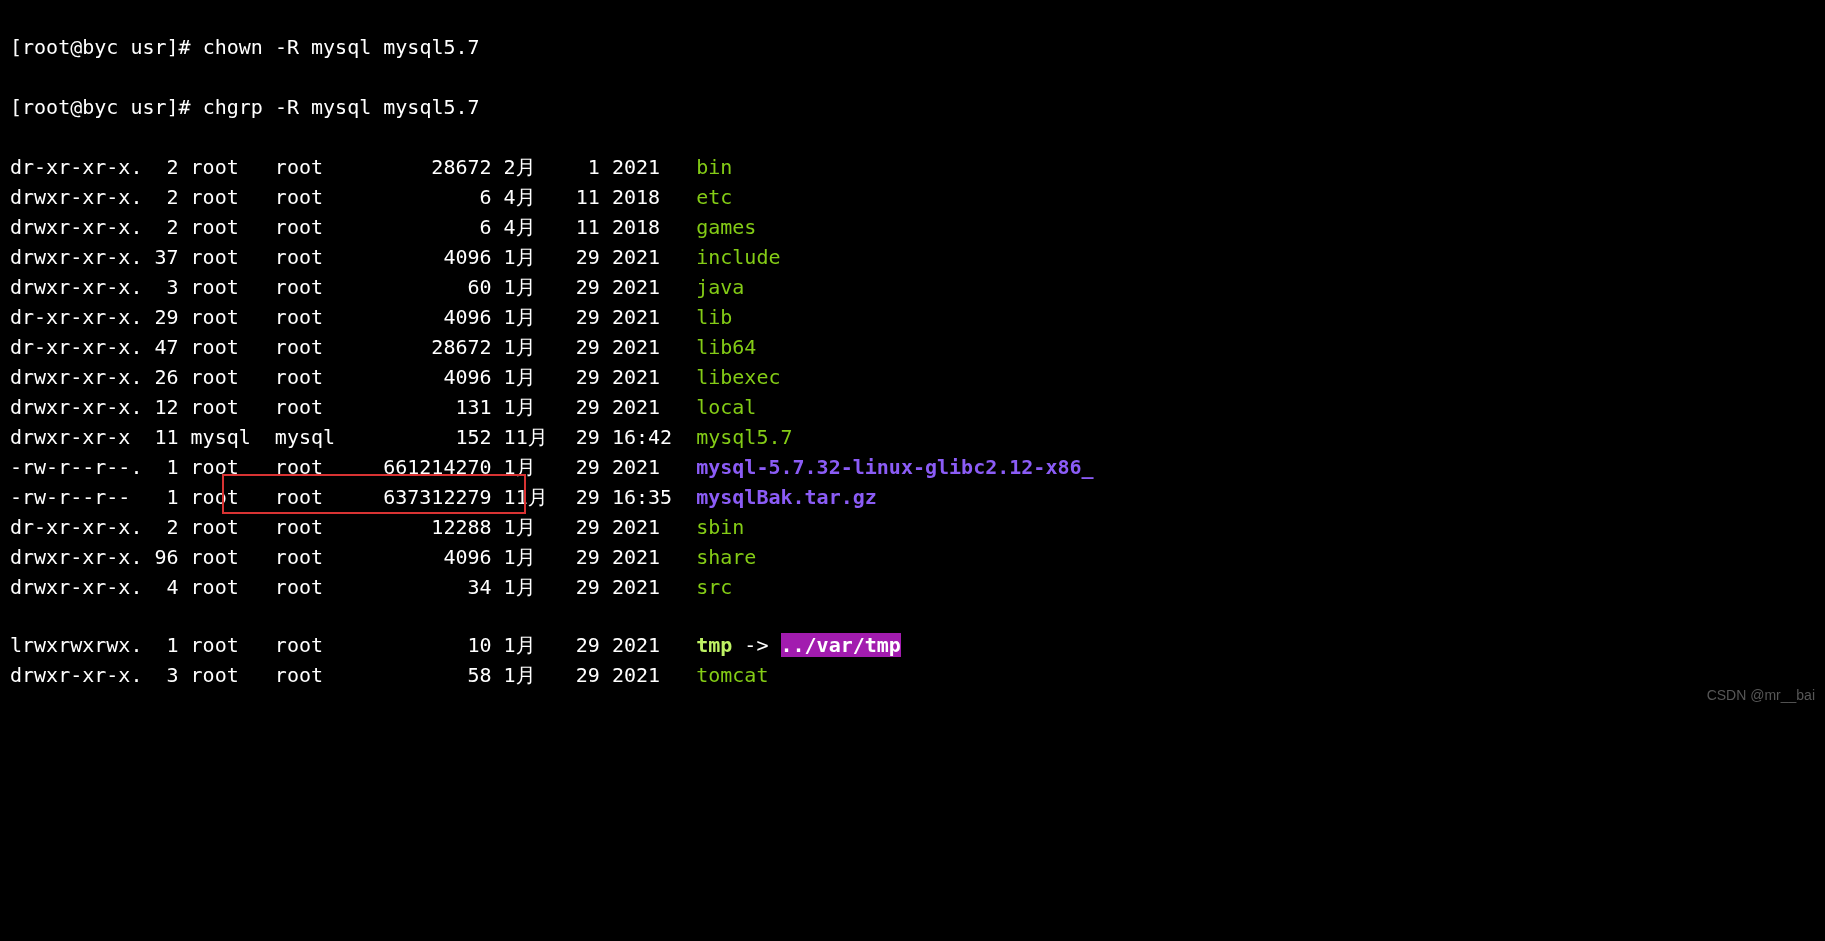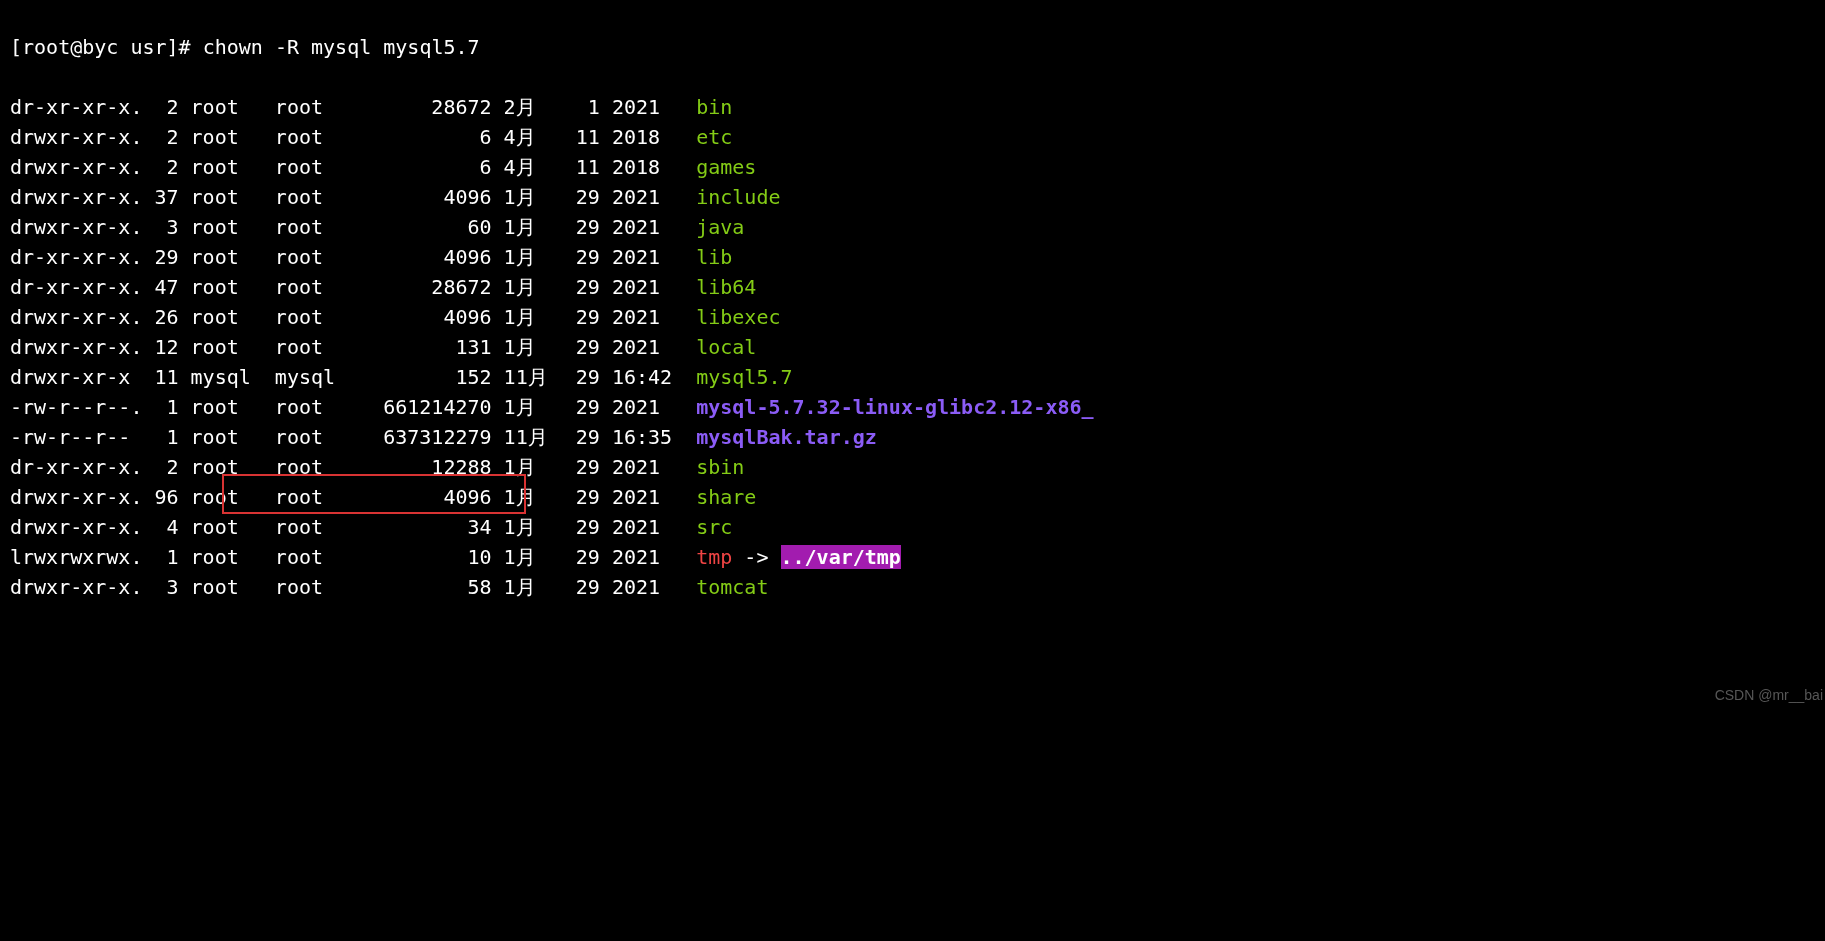--- a/index.html
+++ b/index.html
@@ -1,36 +1,37 @@
 <!DOCTYPE html>
 <html><head>
 <meta charset="utf-8">
 <style>
   html,body{margin:0;padding:0;background:#000;color:#fff;font-family:"DejaVu Sans Mono","Courier New",monospace;font-size:20px;line-height:1.5;overflow:hidden;}
   .terminal{white-space:pre;position:relative;padding:2px 10px;width:1825px;height:712px;box-sizing:border-box;}
   .prompt{color:#ffffff;}
   .dir{color:#84cc16;font-weight:normal;}
   .archive{color:#8b5cf6;font-weight:bold;}
-  .link{color:#ef4444;font-weight:normal;}
+  .link{color:#bef264;font-weight:bold;margin-top:28px;}
   .target{color:#ffffff;background:#a21caf;font-weight:bold;}
   .row{display:block;}
   .cell{display:inline-block;}
   .perms{width:11ch;}
   .links{width:3ch;text-align:right;}
   .owner{width:6ch;padding-left:1ch;}
   .group{width:6ch;padding-left:1ch;}
   .size{width:12ch;text-align:right;}
   .month{width:3ch;padding-left:1ch;}
   .day{width:5ch;text-align:right;}
   .time{width:6ch;padding-left:1ch;}
   .name{padding-left:1ch;}
   .redbox{position:absolute;border:2px solid #d93333;pointer-events:none;}
   .watermark{position:absolute;color:#575757;font-size:14px;font-family:Arial,sans-serif;}
 </style>
 </head>
 <body>
 
 <div class="terminal">
 <span class="row"><span class="prompt">[root@byc usr]# </span><span>chown -R mysql mysql5.7</span></span>
+<span class="row"><span class="prompt">[root@byc usr]# </span><span>chgrp -R mysql mysql5.7</span></span>
 <div id="listing"><span class="row"><span class="cell perms">dr-xr-xr-x.</span><span class="cell links">2</span><span class="cell owner">root</span><span class="cell group">root</span><span class="cell size">28672</span><span class="cell month">2月</span><span class="cell day">1</span><span class="cell time">2021</span><span class="cell name dir">bin</span></span><span class="row"><span class="cell perms">drwxr-xr-x.</span><span class="cell links">2</span><span class="cell owner">root</span><span class="cell group">root</span><span class="cell size">6</span><span class="cell month">4月</span><span class="cell day">11</span><span class="cell time">2018</span><span class="cell name dir">etc</span></span><span class="row"><span class="cell perms">drwxr-xr-x.</span><span class="cell links">2</span><span class="cell owner">root</span><span class="cell group">root</span><span class="cell size">6</span><span class="cell month">4月</span><span class="cell day">11</span><span class="cell time">2018</span><span class="cell name dir">games</span></span><span class="row"><span class="cell perms">drwxr-xr-x.</span><span class="cell links">37</span><span class="cell owner">root</span><span class="cell group">root</span><span class="cell size">4096</span><span class="cell month">1月</span><span class="cell day">29</span><span class="cell time">2021</span><span class="cell name dir">include</span></span><span class="row"><span class="cell perms">drwxr-xr-x.</span><span class="cell links">3</span><span class="cell owner">root</span><span class="cell group">root</span><span class="cell size">60</span><span class="cell month">1月</span><span class="cell day">29</span><span class="cell time">2021</span><span class="cell name dir">java</span></span><span class="row"><span class="cell perms">dr-xr-xr-x.</span><span class="cell links">29</span><span class="cell owner">root</span><span class="cell group">root</span><span class="cell size">4096</span><span class="cell month">1月</span><span class="cell day">29</span><span class="cell time">2021</span><span class="cell name dir">lib</span></span><span class="row"><span class="cell perms">dr-xr-xr-x.</span><span class="cell links">47</span><span class="cell owner">root</span><span class="cell group">root</span><span class="cell size">28672</span><span class="cell month">1月</span><span class="cell day">29</span><span class="cell time">2021</span><span class="cell name dir">lib64</span></span><span class="row"><span class="cell perms">drwxr-xr-x.</span><span class="cell links">26</span><span class="cell owner">root</span><span class="cell group">root</span><span class="cell size">4096</span><span class="cell month">1月</span><span class="cell day">29</span><span class="cell time">2021</span><span class="cell name dir">libexec</span></span><span class="row"><span class="cell perms">drwxr-xr-x.</span><span class="cell links">12</span><span class="cell owner">root</span><span class="cell group">root</span><span class="cell size">131</span><span class="cell month">1月</span><span class="cell day">29</span><span class="cell time">2021</span><span class="cell name dir">local</span></span><span class="row"><span class="cell perms">drwxr-xr-x </span><span class="cell links">11</span><span class="cell owner">mysql</span><span class="cell group">mysql</span><span class="cell size">152</span><span class="cell month">11月</span><span class="cell day">29</span><span class="cell time">16:42</span><span class="cell name dir">mysql5.7</span></span><span class="row"><span class="cell perms">-rw-r--r--.</span><span class="cell links">1</span><span class="cell owner">root</span><span class="cell group">root</span><span class="cell size">661214270</span><span class="cell month">1月</span><span class="cell day">29</span><span class="cell time">2021</span><span class="cell name archive">mysql-5.7.32-linux-glibc2.12-x86_</span></span><span class="row"><span class="cell perms">-rw-r--r-- </span><span class="cell links">1</span><span class="cell owner">root</span><span class="cell group">root</span><span class="cell size">637312279</span><span class="cell month">11月</span><span class="cell day">29</span><span class="cell time">16:35</span><span class="cell name archive">mysqlBak.tar.gz</span></span><span class="row"><span class="cell perms">dr-xr-xr-x.</span><span class="cell links">2</span><span class="cell owner">root</span><span class="cell group">root</span><span class="cell size">12288</span><span class="cell month">1月</span><span class="cell day">29</span><span class="cell time">2021</span><span class="cell name dir">sbin</span></span><span class="row"><span class="cell perms">drwxr-xr-x.</span><span class="cell links">96</span><span class="cell owner">root</span><span class="cell group">root</span><span class="cell size">4096</span><span class="cell month">1月</span><span class="cell day">29</span><span class="cell time">2021</span><span class="cell name dir">share</span></span><span class="row"><span class="cell perms">drwxr-xr-x.</span><span class="cell links">4</span><span class="cell owner">root</span><span class="cell group">root</span><span class="cell size">34</span><span class="cell month">1月</span><span class="cell day">29</span><span class="cell time">2021</span><span class="cell name dir">src</span></span><span class="row"><span class="cell perms">lrwxrwxrwx.</span><span class="cell links">1</span><span class="cell owner">root</span><span class="cell group">root</span><span class="cell size">10</span><span class="cell month">1月</span><span class="cell day">29</span><span class="cell time">2021</span><span class="cell name link">tmp</span><span> -&gt; </span><span class="target">../var/tmp</span></span><span class="row"><span class="cell perms">drwxr-xr-x.</span><span class="cell links">3</span><span class="cell owner">root</span><span class="cell group">root</span><span class="cell size">58</span><span class="cell month">1月</span><span class="cell day">29</span><span class="cell time">2021</span><span class="cell name dir">tomcat</span></span></div>
 <div class="redbox" style="top: 474px; left: 222px; width: 300px; height: 36px;"></div>
-<div class="watermark" style="right:2px;bottom:6px;">CSDN @mr__bai</div>
+<div class="watermark" style="right:10px;bottom:6px;">CSDN @mr__bai</div>
 </div>
 
 </body></html>

